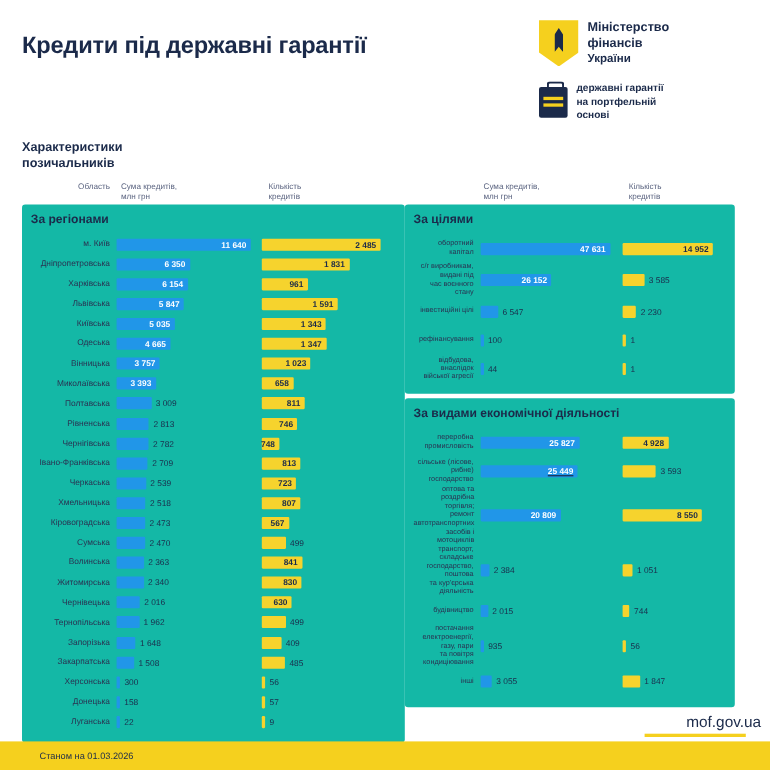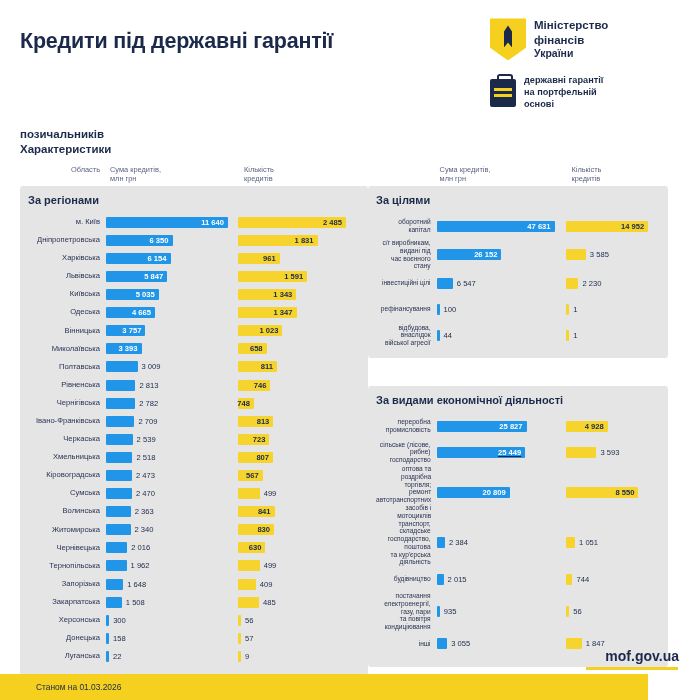--- a/index.html
+++ b/index.html
@@ -55,22 +55,22 @@
 
   .colhead { display:flex; font-size:7.4px; color:#5b6480; line-height:1.25; padding:0 8px 3px 8px; }
   .ch-region { width:78px; text-align:right; padding-right:6px; }
   .ch-sum { width:132px; padding-left:4px; }
   .ch-cnt { width:120px; padding-left:6px; }
 
   .ch-sum-r { width:152px; padding-left:4px; }
   .ch-cnt-r { width:110px; padding-left:6px; }
   .ch-lab-r { width:70px; }
 
-  .panel { background:#e5e5e5; border-radius:3px; padding:8px 8px 10px 8px; }
-  .panel + .panel { margin-top:28px; }
+  .panel { background:#14b8a6; border-radius:3px; padding:8px 8px 10px 8px; }
+  .panel + .panel { margin-top:4px; }
   .panel-title { font-size:11px; font-weight:bold; color:#1b2a4a; margin-bottom:7px; }
 
   .row { display:flex; align-items:center; height:18.1px; }
   .rowlab {
     width:78px; text-align:right; padding-right:6px;
     font-size:7.6px; color:#2a3352; line-height:1.1;
   }
   .barcell { width:132px; display:flex; align-items:center; }
   .barcell2 { width:120px; display:flex; align-items:center; }
   .bar { height:11px; border-radius:1px; display:flex; align-items:center; justify-content:flex-end; }
@@ -84,27 +84,27 @@
   .rowlab-r {
     width:70px; text-align:right; padding-right:6px;
     font-size:6.6px; color:#2a3352; line-height:1.18;
   }
   .barcell-r { width:152px; display:flex; align-items:center; }
   .barcell2-r { width:110px; display:flex; align-items:center; }
   .row-r { display:flex; align-items:center; min-height:26px; }
 
   
   .footer {
-    position:absolute; left:0; bottom:0; width:648px; height:26px;
+    position:absolute; left:0; bottom:0; width:700px; height:26px;
     background:#f5d01e; display:flex; align-items:center;
   }
   .footer span { font-size:8.4px; color:#1b2a4a; padding-left:36px; }
   .site {
-    position:absolute; right:21px; bottom:36px;
-    font-size:14px; font-weight:bold; color:#1b2a4a;
+    position:absolute; right:8px; bottom:36px;
+    font-size:14px; font-weight:normal; color:#1b2a4a;
   }
   .site-underline {
     position:absolute; right:22px; bottom:30px; width:92px; height:3px;
     background:#f5d01e;
   }
 </style>
 </head>
 <body>
 
 <div class="page">
@@ -127,22 +127,22 @@
         <div class="prog-text">
           <div>державні гарантії</div>
           <div>на портфельній</div>
           <div>основі</div>
         </div>
       </div>
     </div>
   </div>
 
   <div class="subtitle" id="subtitle">
+      <div>Характеристики</div>
       <div>позичальників</div>
-      <div>Характеристики</div>
     </div>
 
   <div class="columns">
 
     <div class="col-left">
       <div class="colhead">
         <div class="ch-region" id="hdr-region">Область</div>
         <div class="ch-sum" id="hdr-sum-1">
             <div>Сума кредитів,</div>
             <div>млн грн</div>

